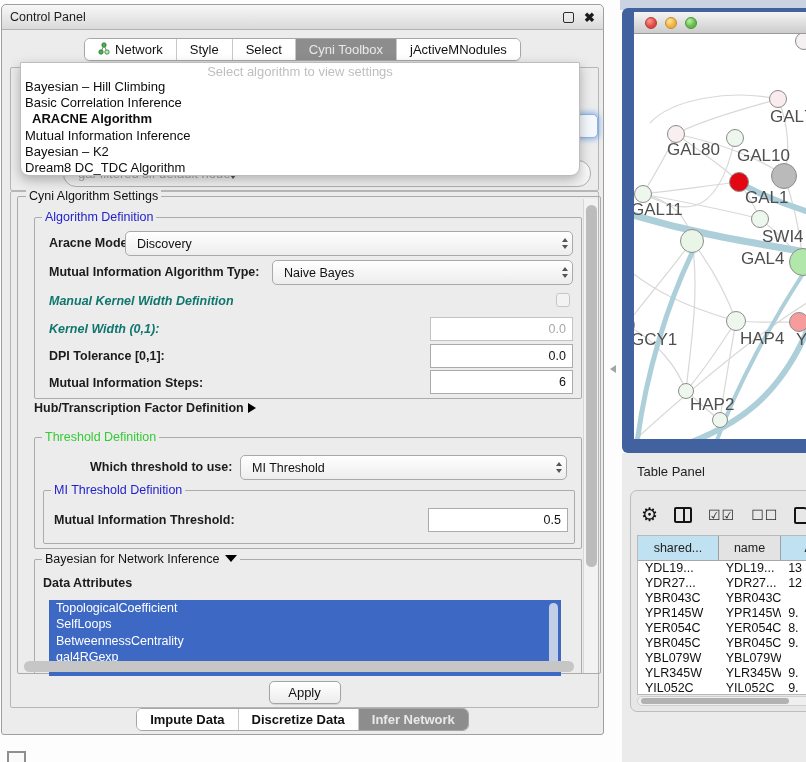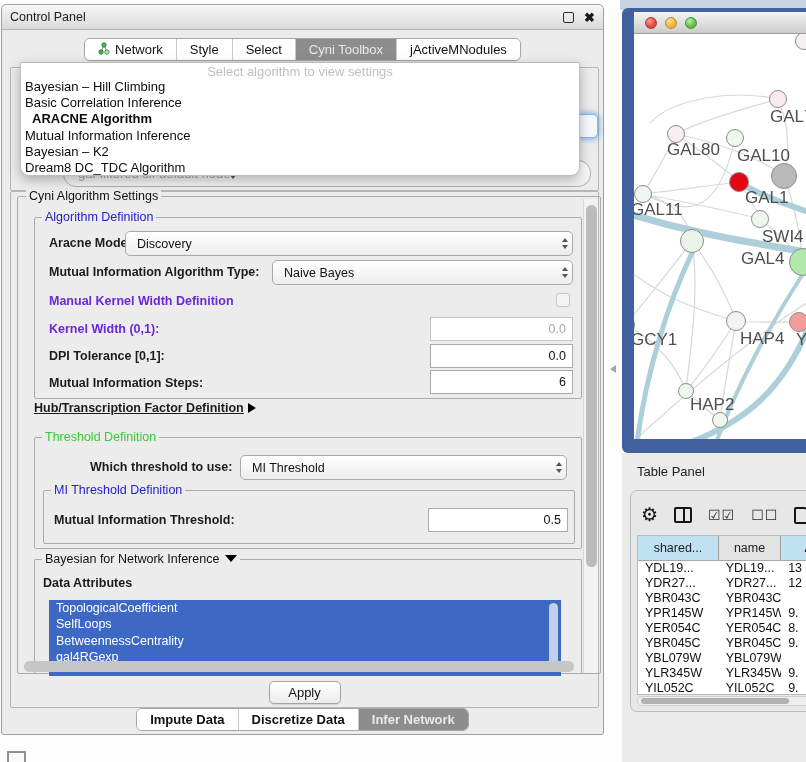--- a/index.html
+++ b/index.html
@@ -52,35 +52,35 @@
   .grp { position:absolute; border:1px solid #ababab; border-radius:2px; }
   .grp-label { position:absolute; top:-8px; left:7px; background:#ececec; padding:0 3px;
     font-size:12.5px; color:#111; white-space:nowrap; }
   .grp-label.blue { color:#2222cc; }
   .grp-label.green { color:#33cc33; }
 
   .settings-grp { position:absolute; left:6px; top:4px; width:584px; height:478px;
     border:1px solid #ababab; border-radius:2px; }
 
   .lbl { position:absolute; font-size:12.5px; font-weight:bold; color:#1c1c1c; white-space:nowrap; }
-  .lbl.dis { color:#6d28d9; }
+  .lbl.dis { color:#0f766e;font-style:italic; }
   .combo { position:absolute; height:25px; border:1px solid #a9a9a9; border-radius:5px;
     background:linear-gradient(#ffffff,#ededed); display:flex; align-items:center;
     padding:0 4px 0 11px; font-size:12.5px; color:#111;gap:18px; }
   .combo .ctext { flex:1; }
   .stepper { display:flex; flex-direction:column; align-items:center; gap:3px; }
   .tri-up { width:0; height:0; border-left:3.5px solid transparent; border-right:3.5px solid transparent; border-bottom:4.5px solid #555; }
   .tri-dn { width:0; height:0; border-left:3.5px solid transparent; border-right:3.5px solid transparent; border-top:4.5px solid #555; }
   .tfield { position:absolute; height:24px; border:1px solid #ababab; background:#fff;
     font-size:12.5px; color:#111; display:flex; align-items:center; justify-content:flex-end; padding:0 6px; }
   .tfield.dis { color:#a8a8a8; border-color:#c3c3c3; }
   .cbox { position:absolute; width:14px; height:14px; border:1px solid #c6c6c6; border-radius:3px; background:#f3f3f3; }
 
   .hub-row { position:absolute; left:16px; top:204px; font-size:12.5px; font-weight:bold; color:#1c1c1c;
-    display:flex; align-items:center; gap:4px;text-decoration:underline; }
+    display:flex; align-items:center; gap:4px; }
   .tri-right { width:0; height:0; border-top:5.5px solid transparent; border-bottom:5.5px solid transparent; border-left:8px solid #000; }
   .tri-down { width:0; height:0; border-left:6px solid transparent; border-right:6px solid transparent; border-top:7px solid #000; display:inline-block; margin-left:6px; vertical-align:1px; }
 
   .attr-list { position:absolute; left:14px; top:40px; width:512px; height:76px;
     background:#3d69c5; overflow:hidden; }
   .attr-item { color:#fff; font-size:12.5px; line-height:16.3px; padding-left:7px; white-space:nowrap; }
   .attr-vthumb { position:absolute; right:3px; top:3px; width:9px; height:62px; background:#c3cfe6; border-radius:5px; }
 
   
   .vtrack { position:absolute; right:2px; top:2px; width:15px; height:474px;

